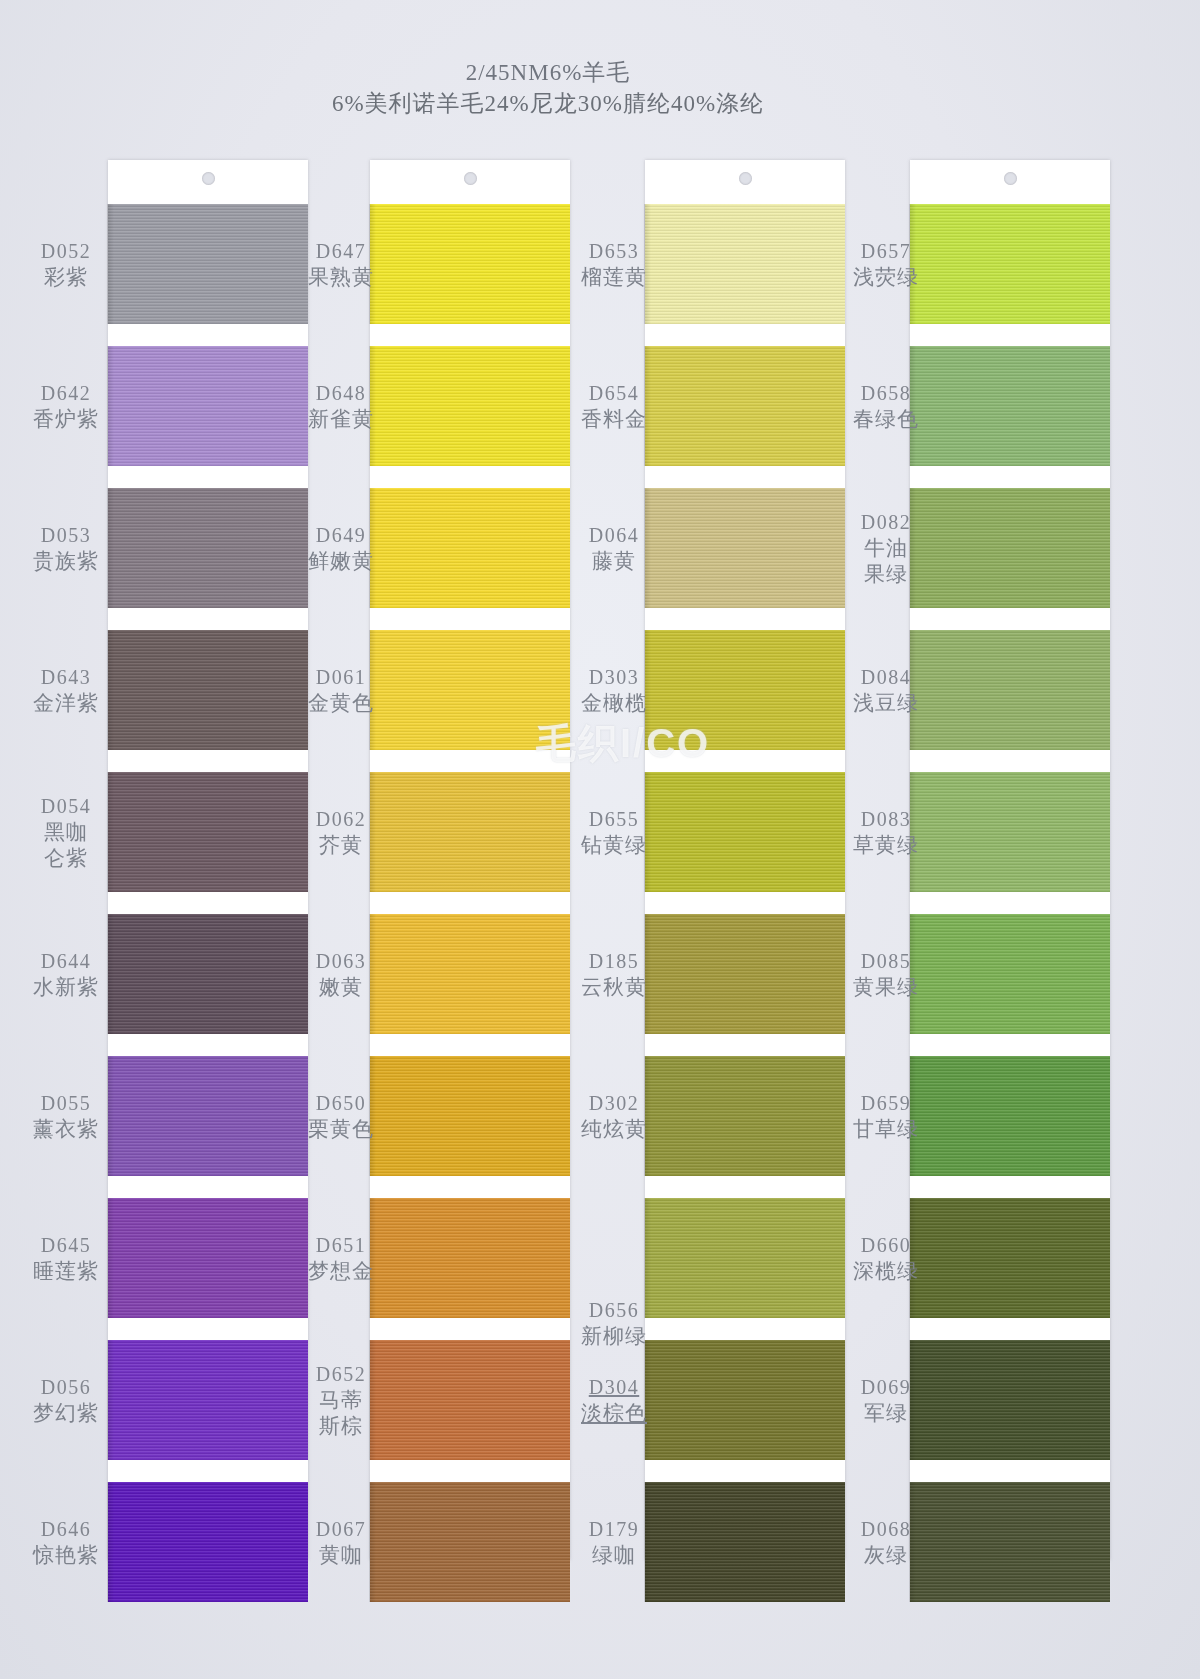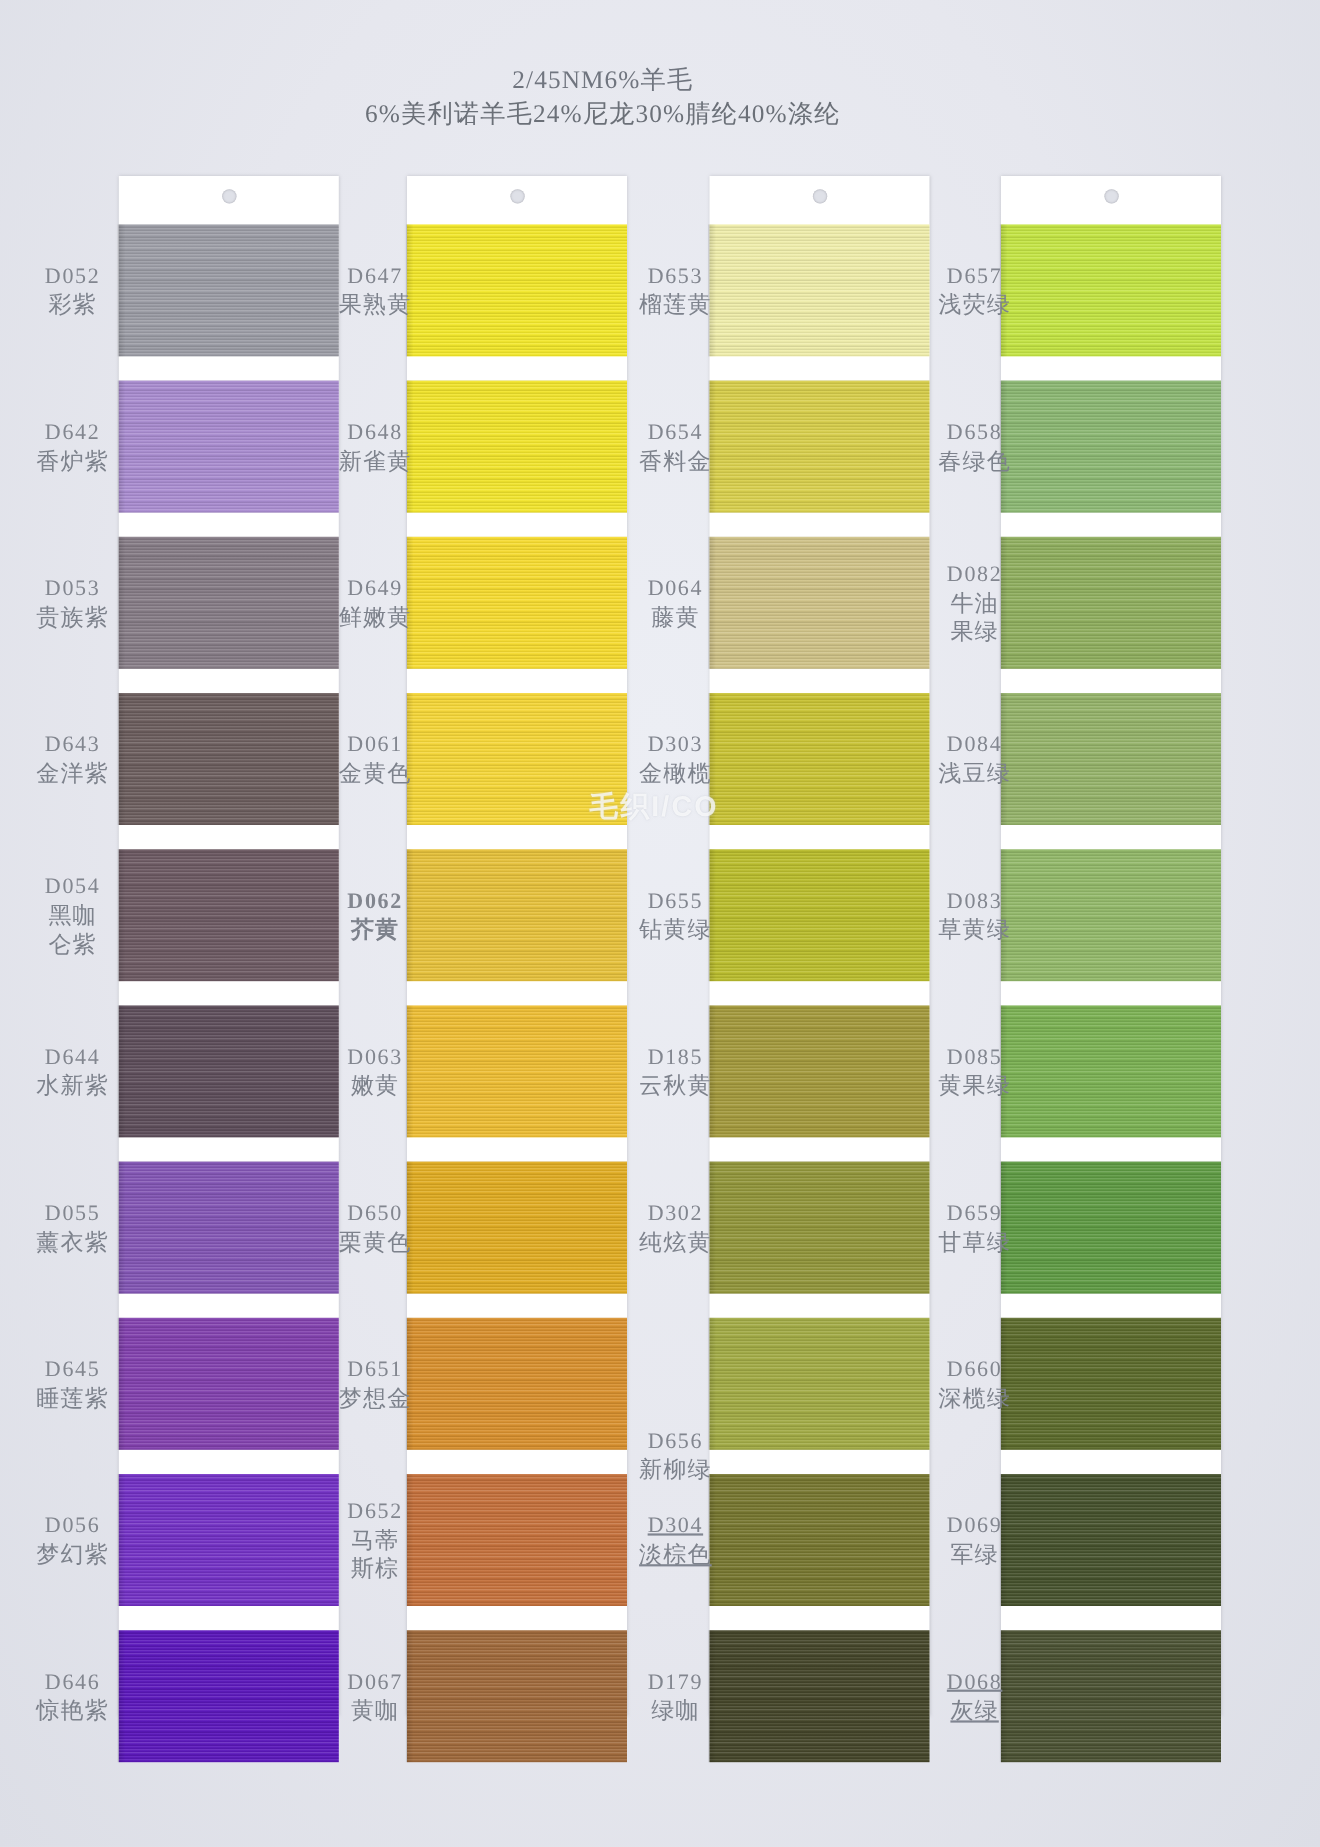--- a/index.html
+++ b/index.html
@@ -104,21 +104,21 @@
   }
   .label .name{
     display:block;
     font-size:21px;
     letter-spacing:1px;
     color:#7d828c;
   }
   .watermark{
     position:absolute;
     left:536px;top:716px;
-    font-size:26px;
+    font-size:40px;
     color:rgba(255,255,255,.72);
     font-family:"Liberation Sans",sans-serif;
     font-weight:bold;
     letter-spacing:2px;
     text-shadow:0 0 2px rgba(190,195,205,.6);
     pointer-events:none;
   }
 </style>
 </head>
 <body>
@@ -217,21 +217,21 @@
           <span class="name">新雀黄</span>
         </div>
         <div class="label" style="top: 372px;">
           <span class="code">D649</span>
           <span class="name">鲜嫩黄</span>
         </div>
         <div class="label" style="top: 514px;">
           <span class="code">D061</span>
           <span class="name">金黄色</span>
         </div>
-        <div class="label" style="top: 656px; font-weight: bold;">
+        <div class="label" style="top: 656px;">
           <span class="code">D062</span>
           <span class="name">芥黄</span>
         </div>
         <div class="label" style="top: 798px;">
           <span class="code">D063</span>
           <span class="name">嫩黄</span>
         </div>
         <div class="label" style="top: 940px;">
           <span class="code">D650</span>
           <span class="name">栗黄色</span>
@@ -359,21 +359,21 @@
           <span class="name">甘草绿</span>
         </div>
         <div class="label" style="top: 1082px;">
           <span class="code">D660</span>
           <span class="name">深榄绿</span>
         </div>
         <div class="label" style="top: 1224px;">
           <span class="code">D069</span>
           <span class="name">军绿</span>
         </div>
-        <div class="label" style="top: 1366px; text-decoration: underline;">
+        <div class="label" style="top: 1366px;">
           <span class="code">D068</span>
           <span class="name">灰绿</span>
         </div>
       </div>
     </div>
   </div>
 
 <div class="watermark">毛织I/CO</div>
 
 </body></html>

